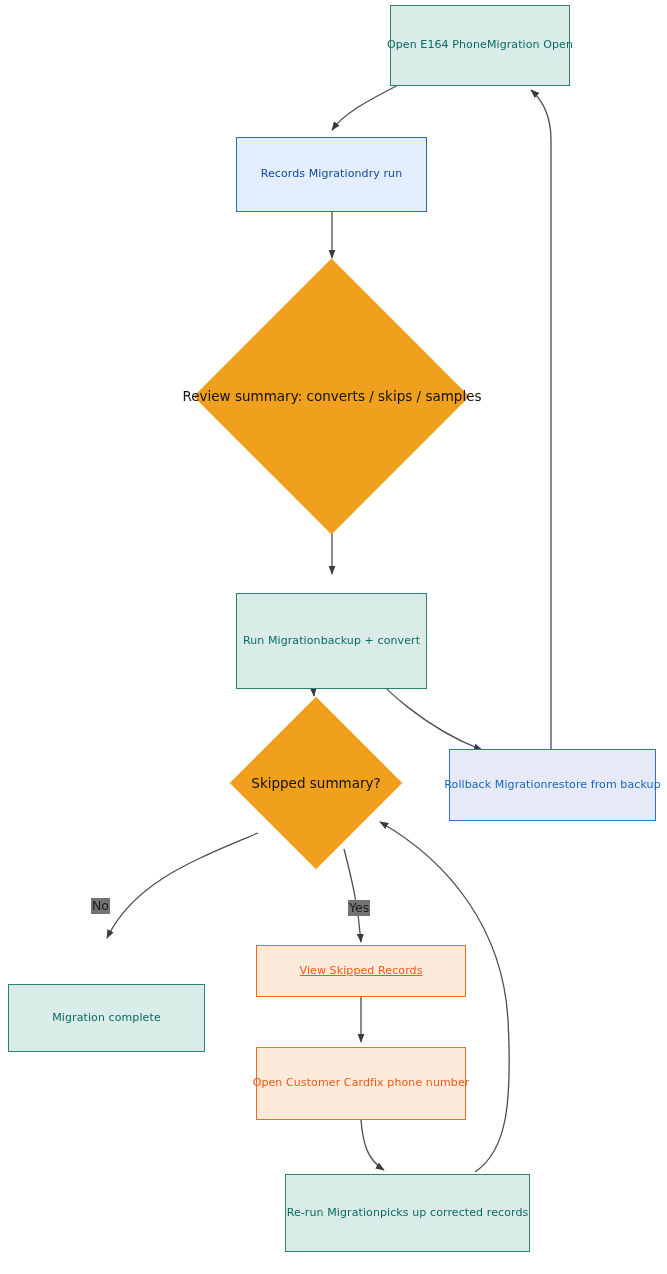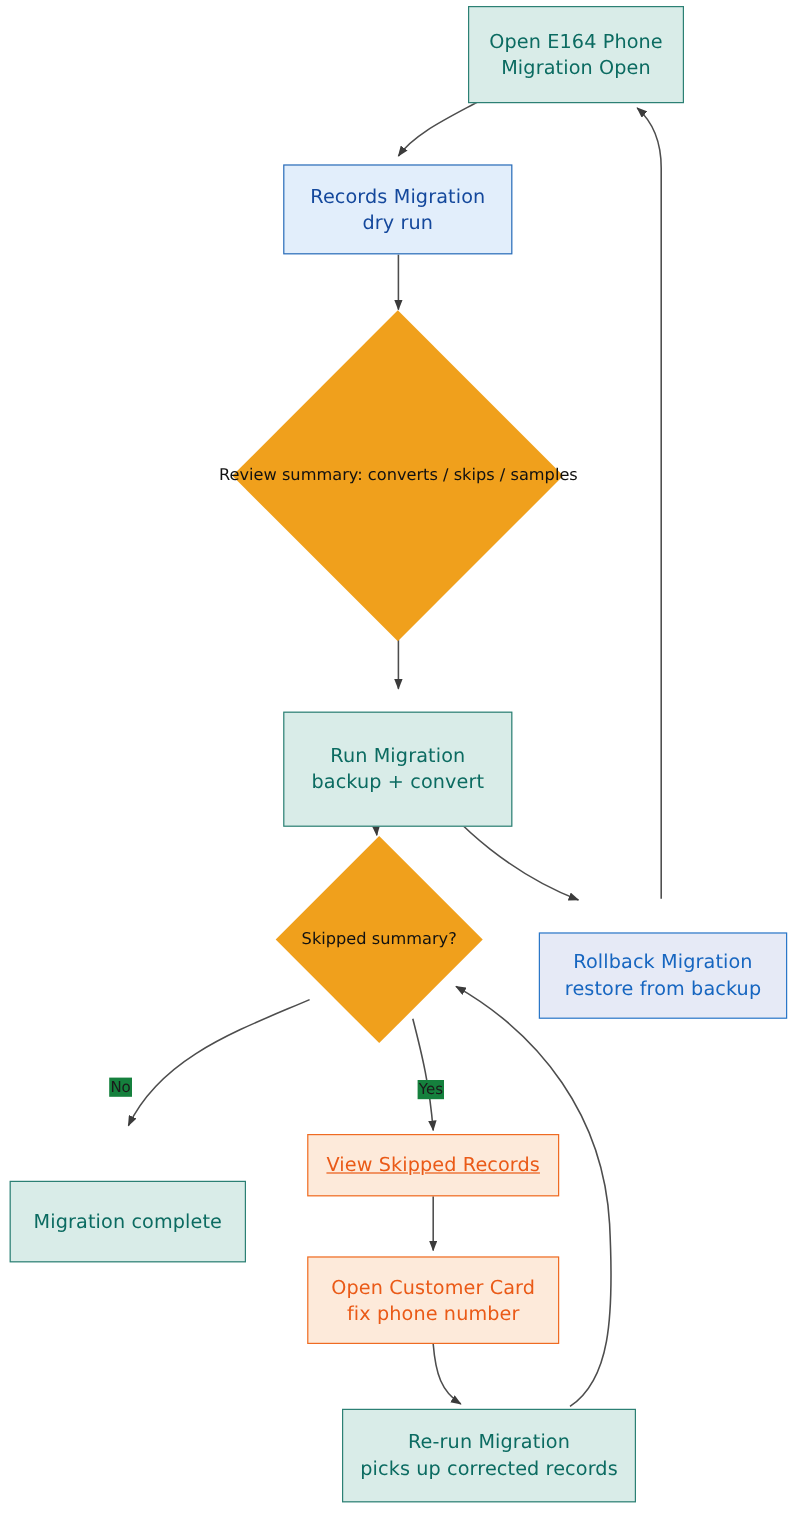--- a/index.html
+++ b/index.html
@@ -23,26 +23,25 @@
     left: 0;
     top: 0;
     width: 667px;
     height: 1274px;
     pointer-events: none;
   }
   .node {
     position: absolute;
     box-sizing: border-box;
     display: flex;
-    flex-direction: column;
     align-items: center;
     justify-content: center;
     text-align: center;
     line-height: 1.35;
-    font-size: 16px;
+    font-size: 11px;
     letter-spacing: 0.1px;
     z-index: 2;
   }
   .node .line { display: block; white-space: nowrap; }
 
   
   .n-teal {
     background: #d9ece8;
     border: 1.4px solid #2c8074;
     color: #0b6b61;
@@ -81,21 +80,21 @@
     position: relative;
     z-index: 3;
     text-align: center;
     color: #111111;
     font-size: 13.5px;
     line-height: 1.4;
     white-space: nowrap;
   }
   .edge-label {
     position: absolute;
-    background: #15803d;
+    background: #737373;
     color: #1a1a1a;
     font-size: 12.5px;
     padding: 0px 1px;
     z-index: 3;
     line-height: 1.25;
   }
 </style>
 </head>
 <body>
 
@@ -147,21 +146,21 @@
       <span class="line">Review summary:</span>
       <span class="line">converts / skips / samples</span>
     </div>
   </div>
 
   <div class="node n-teal" style="left:236px; top:593px; width:191px; height:96px;">
     <span class="line">Run Migration</span>
     <span class="line">backup + convert</span>
   </div>
 
-  <div class="node n-lav" style="left:449px; top:749px; width:207px; height:72px;margin-top:28px;">
+  <div class="node n-lav" style="left:449px; top:749px; width:207px; height:72px;">
     <span class="line">Rollback Migration</span>
     <span class="line">restore from backup</span>
   </div>
 
   <div class="diamond-wrap" style="left:222px; top:697px; width:188px; height:172px;">
     <div class="diamond-bg" style="left:33px; top:25px; width:122px; height:122px;"></div>
     <div class="diamond-label">
       <span class="line">Skipped summary?</span>
     </div>
   </div>

